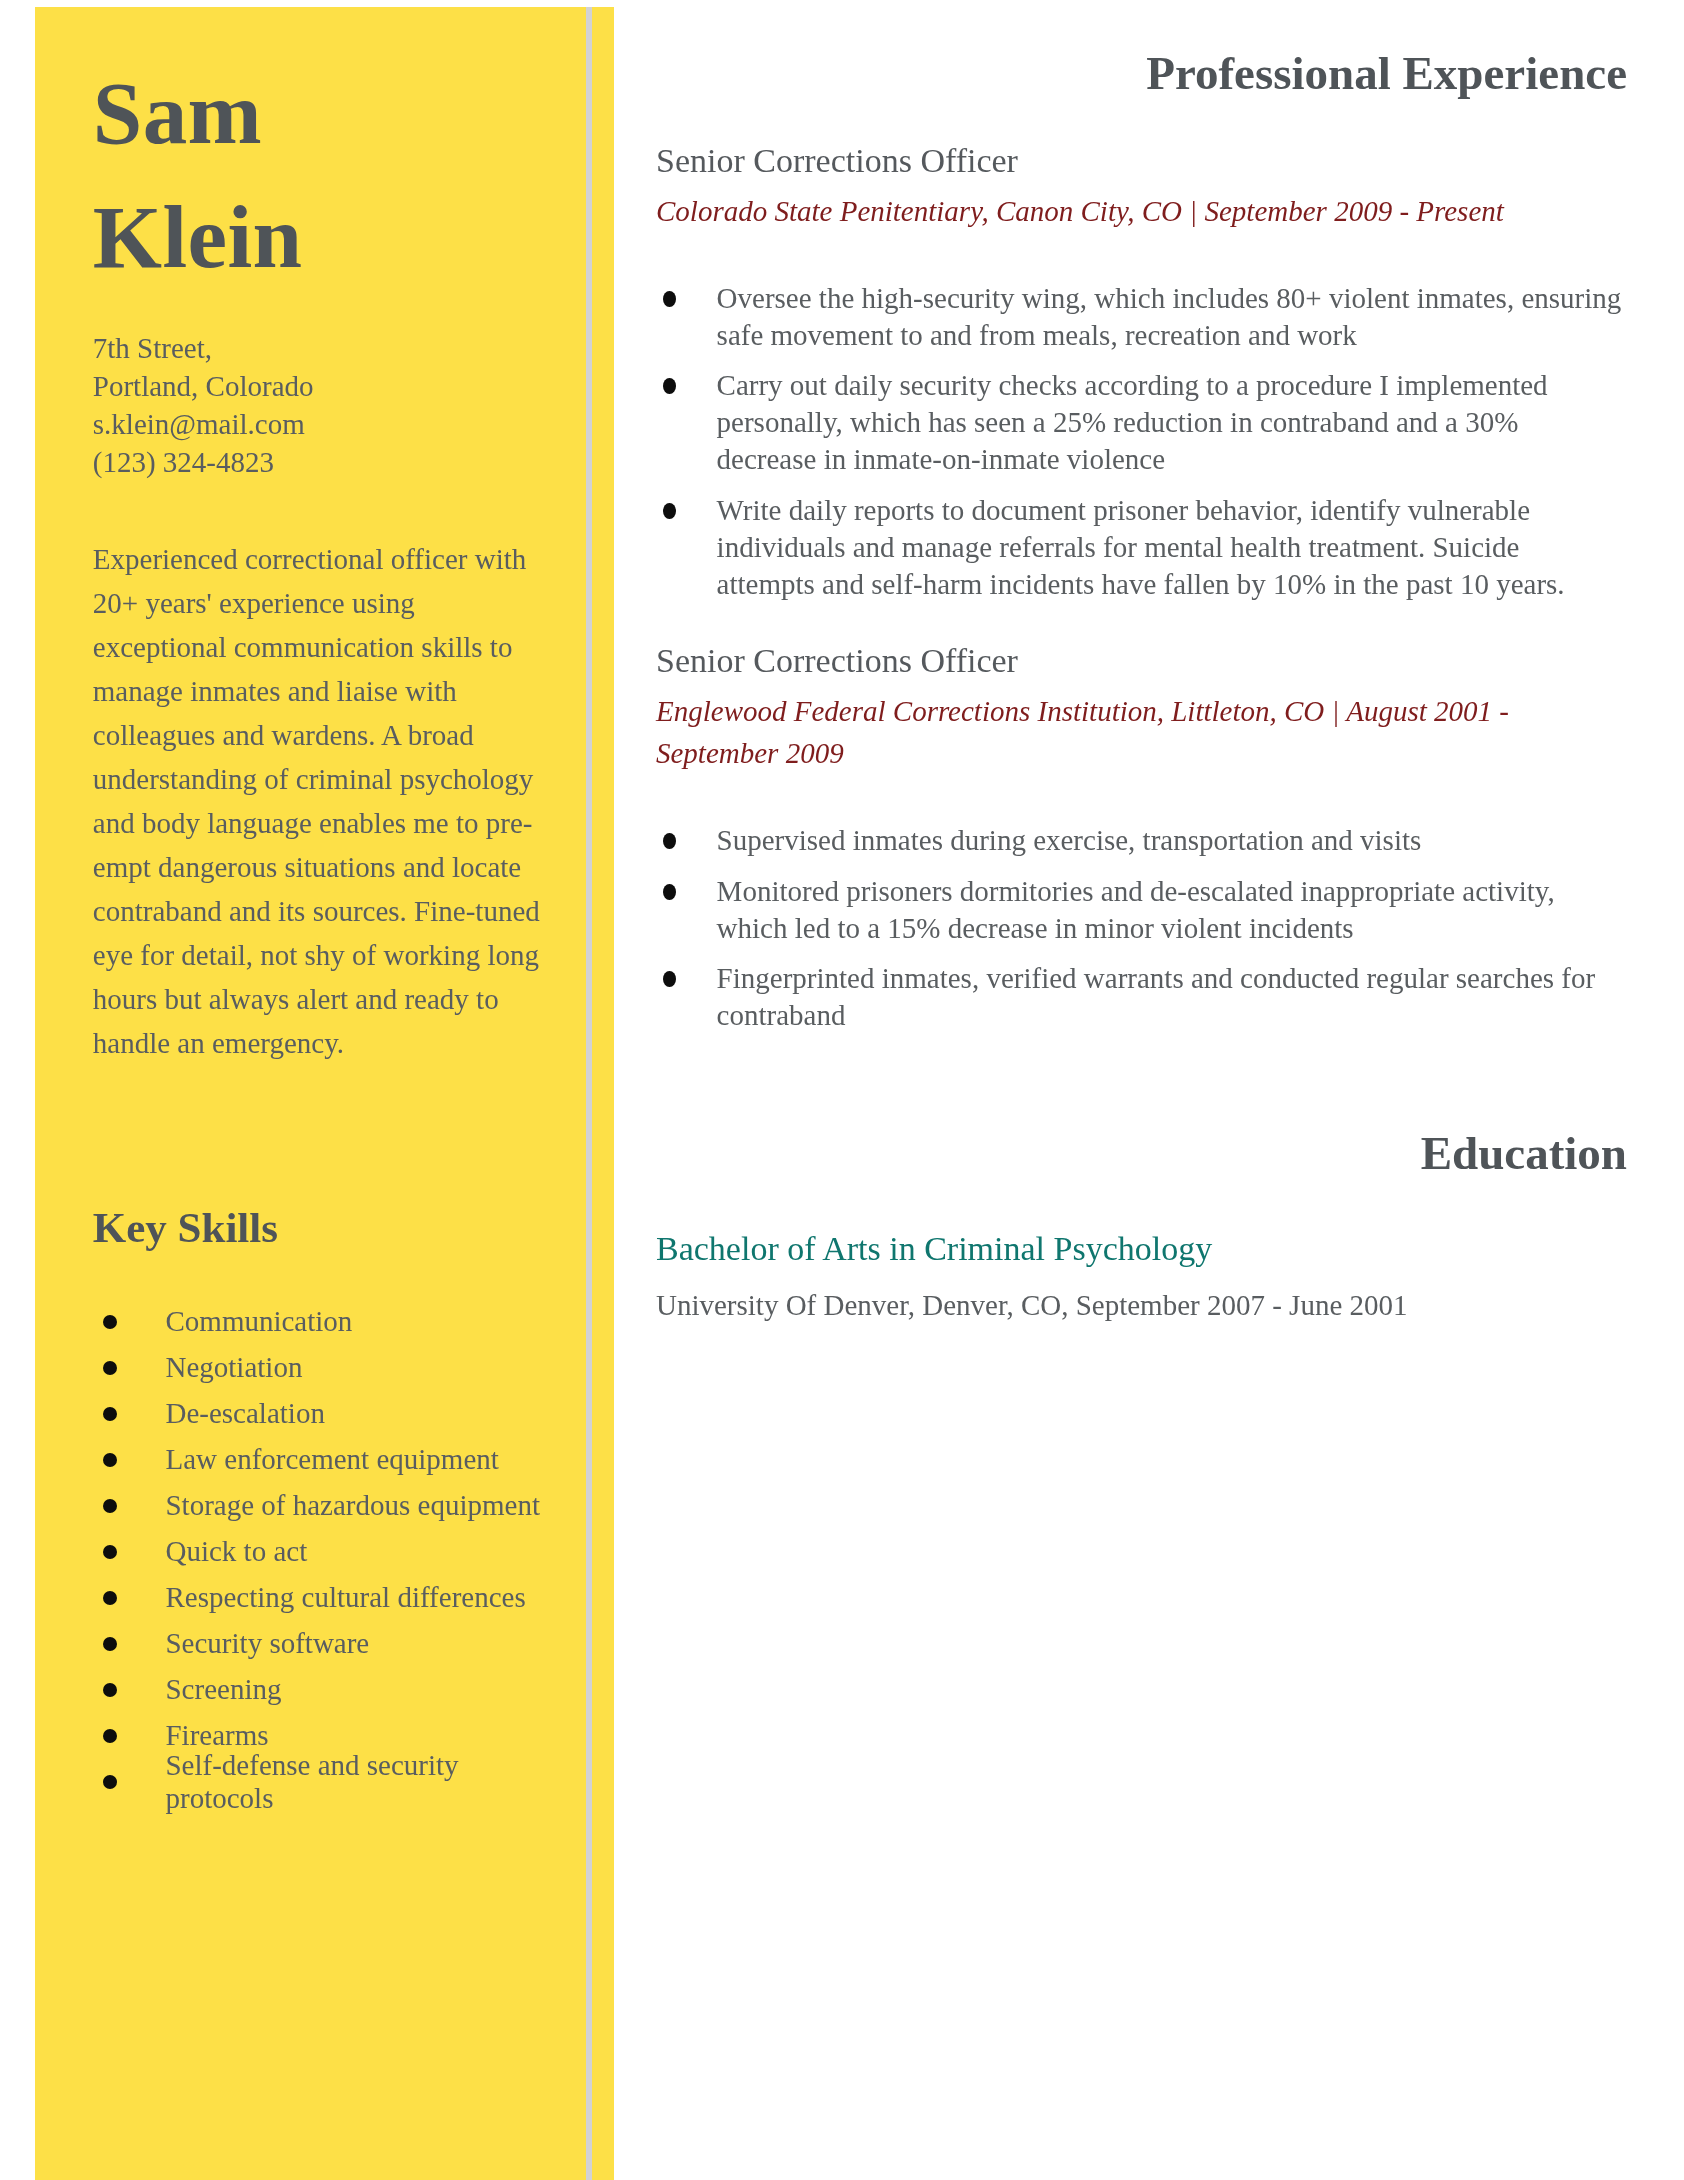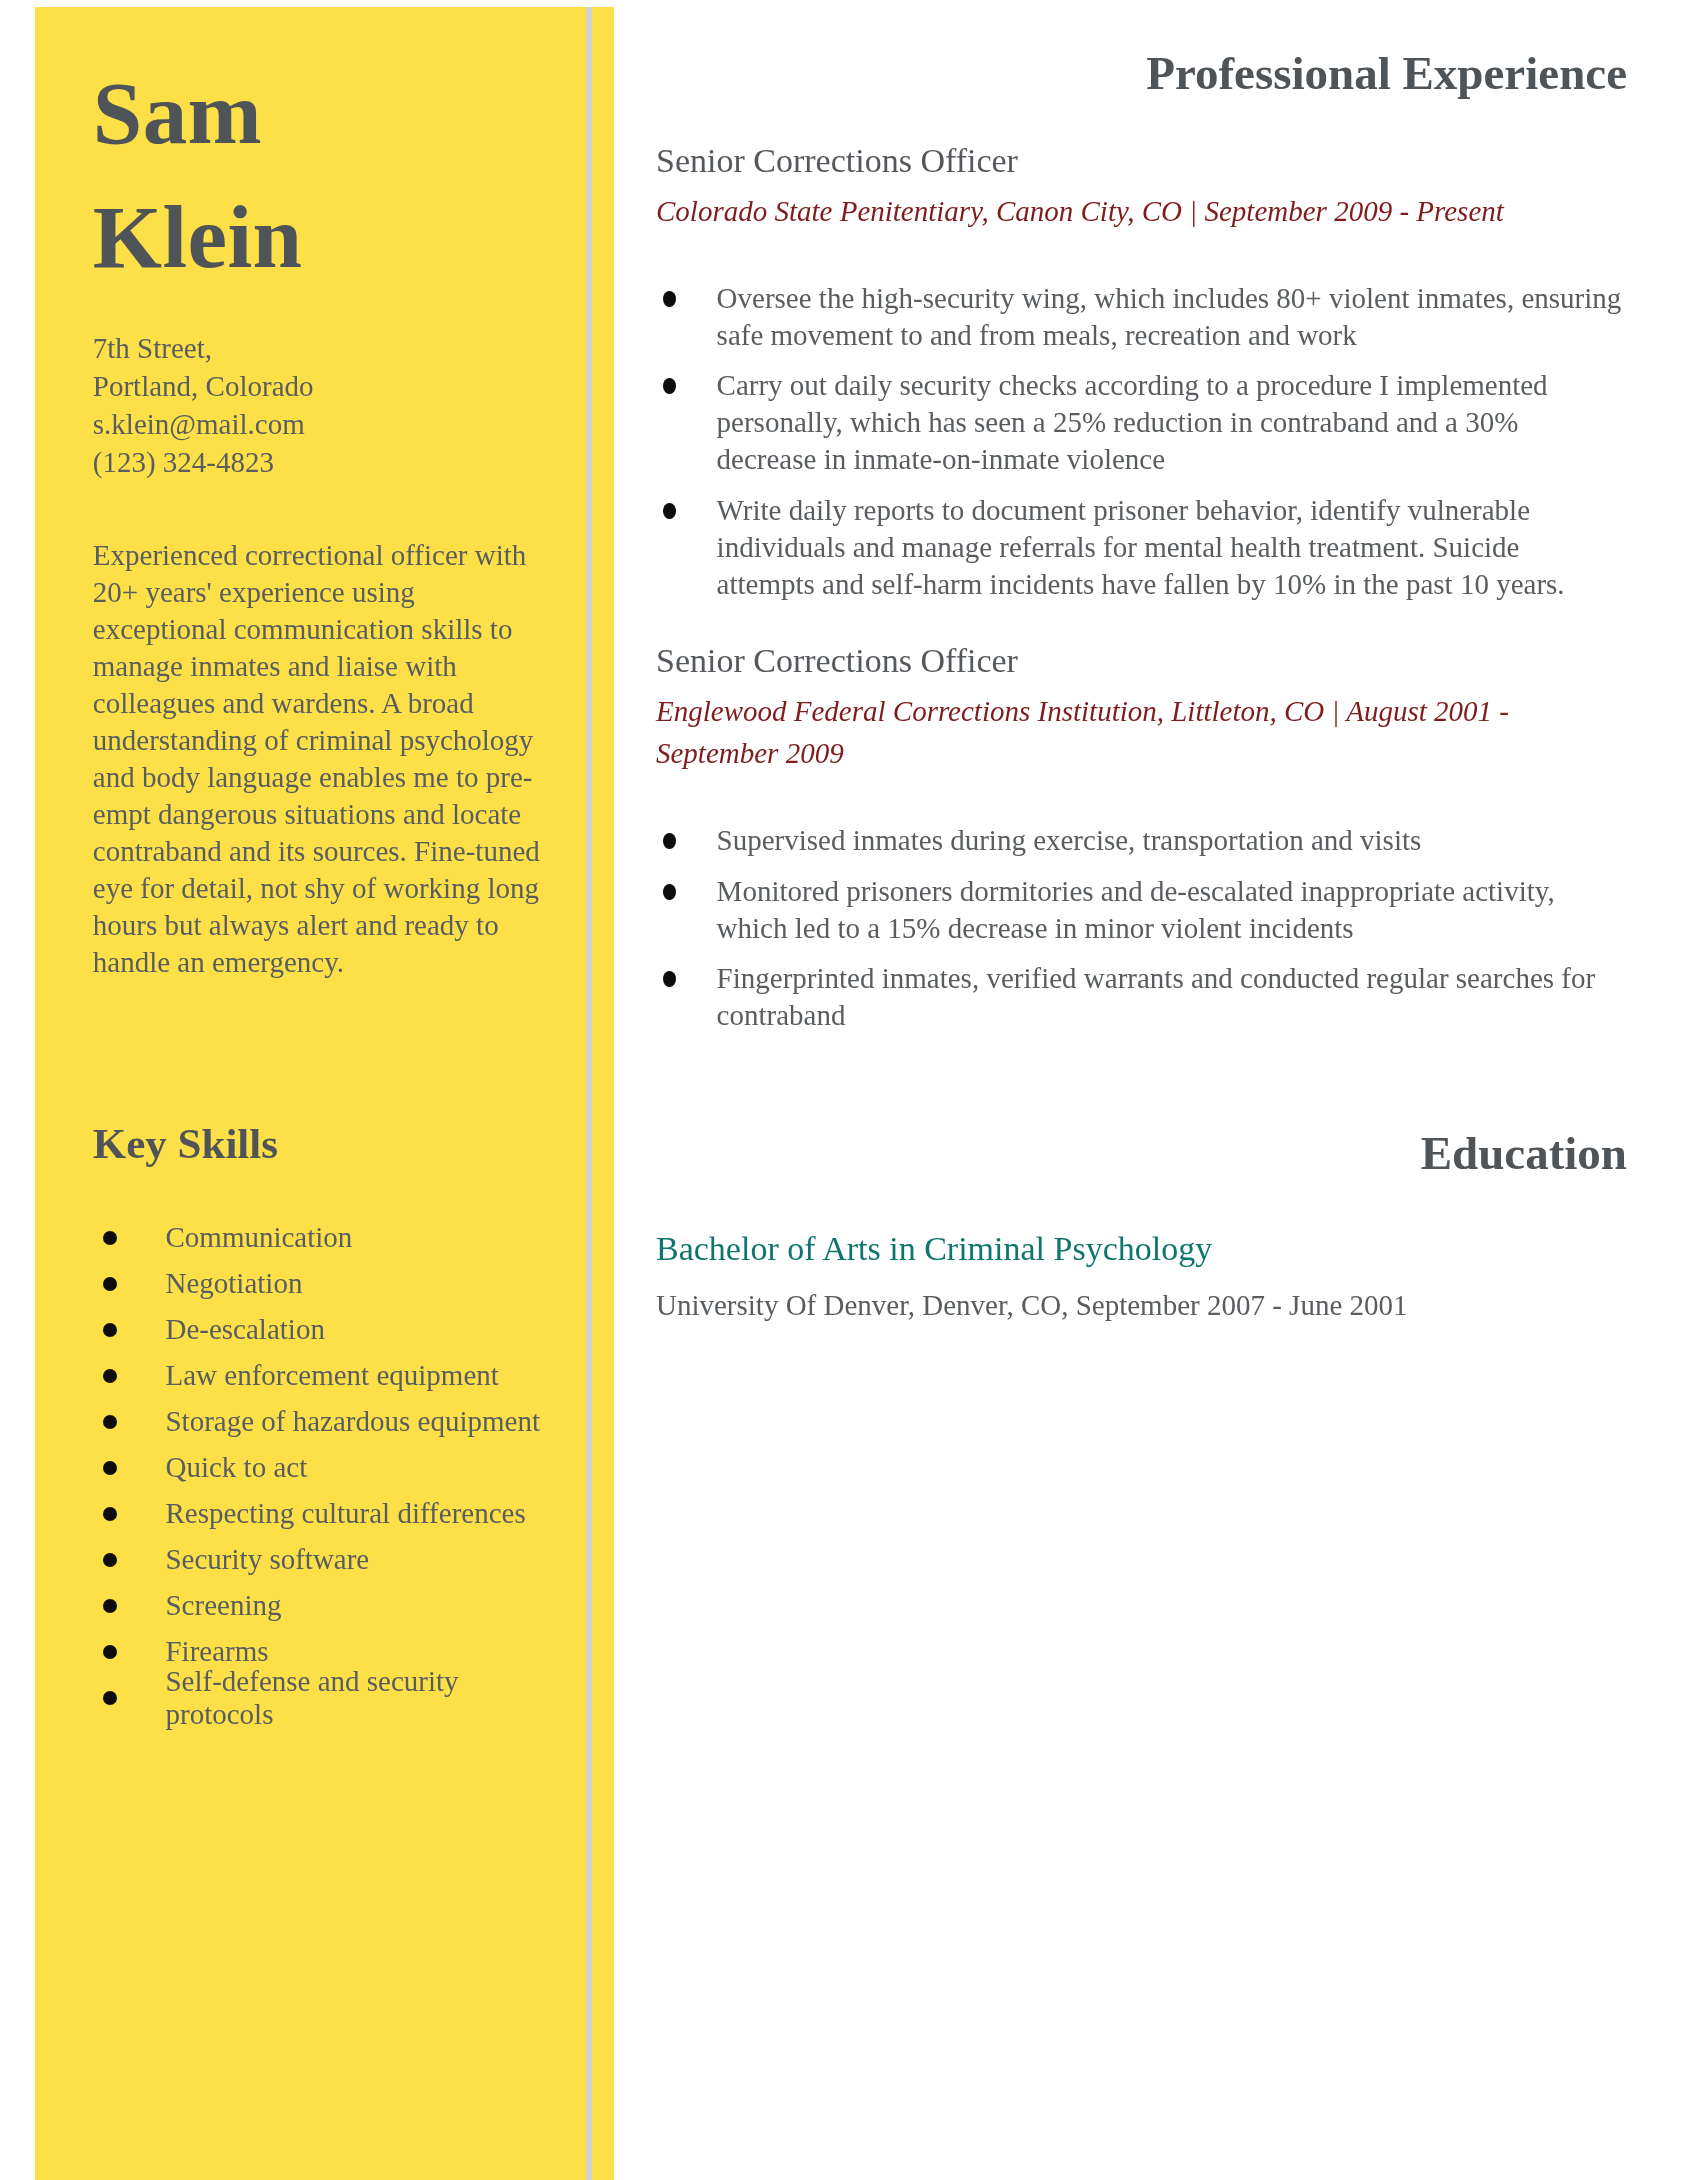--- a/index.html
+++ b/index.html
@@ -44,21 +44,21 @@
     letter-spacing: 0.4px;
   }
   .contact {
     margin-top: 29px;
     font-size: 29px;
     line-height: 38px;
   }
   .summary {
     margin-top: 56px;
     font-size: 29px;
-    line-height: 37px;
+    line-height: 44px;
     width: 460px;
   }
   .skills-heading {
     margin-top: 135px;
     font-size: 43px;
     line-height: 1.3;
     font-weight: bold;
     color: #4f5458;
   }
   .skills-list {

